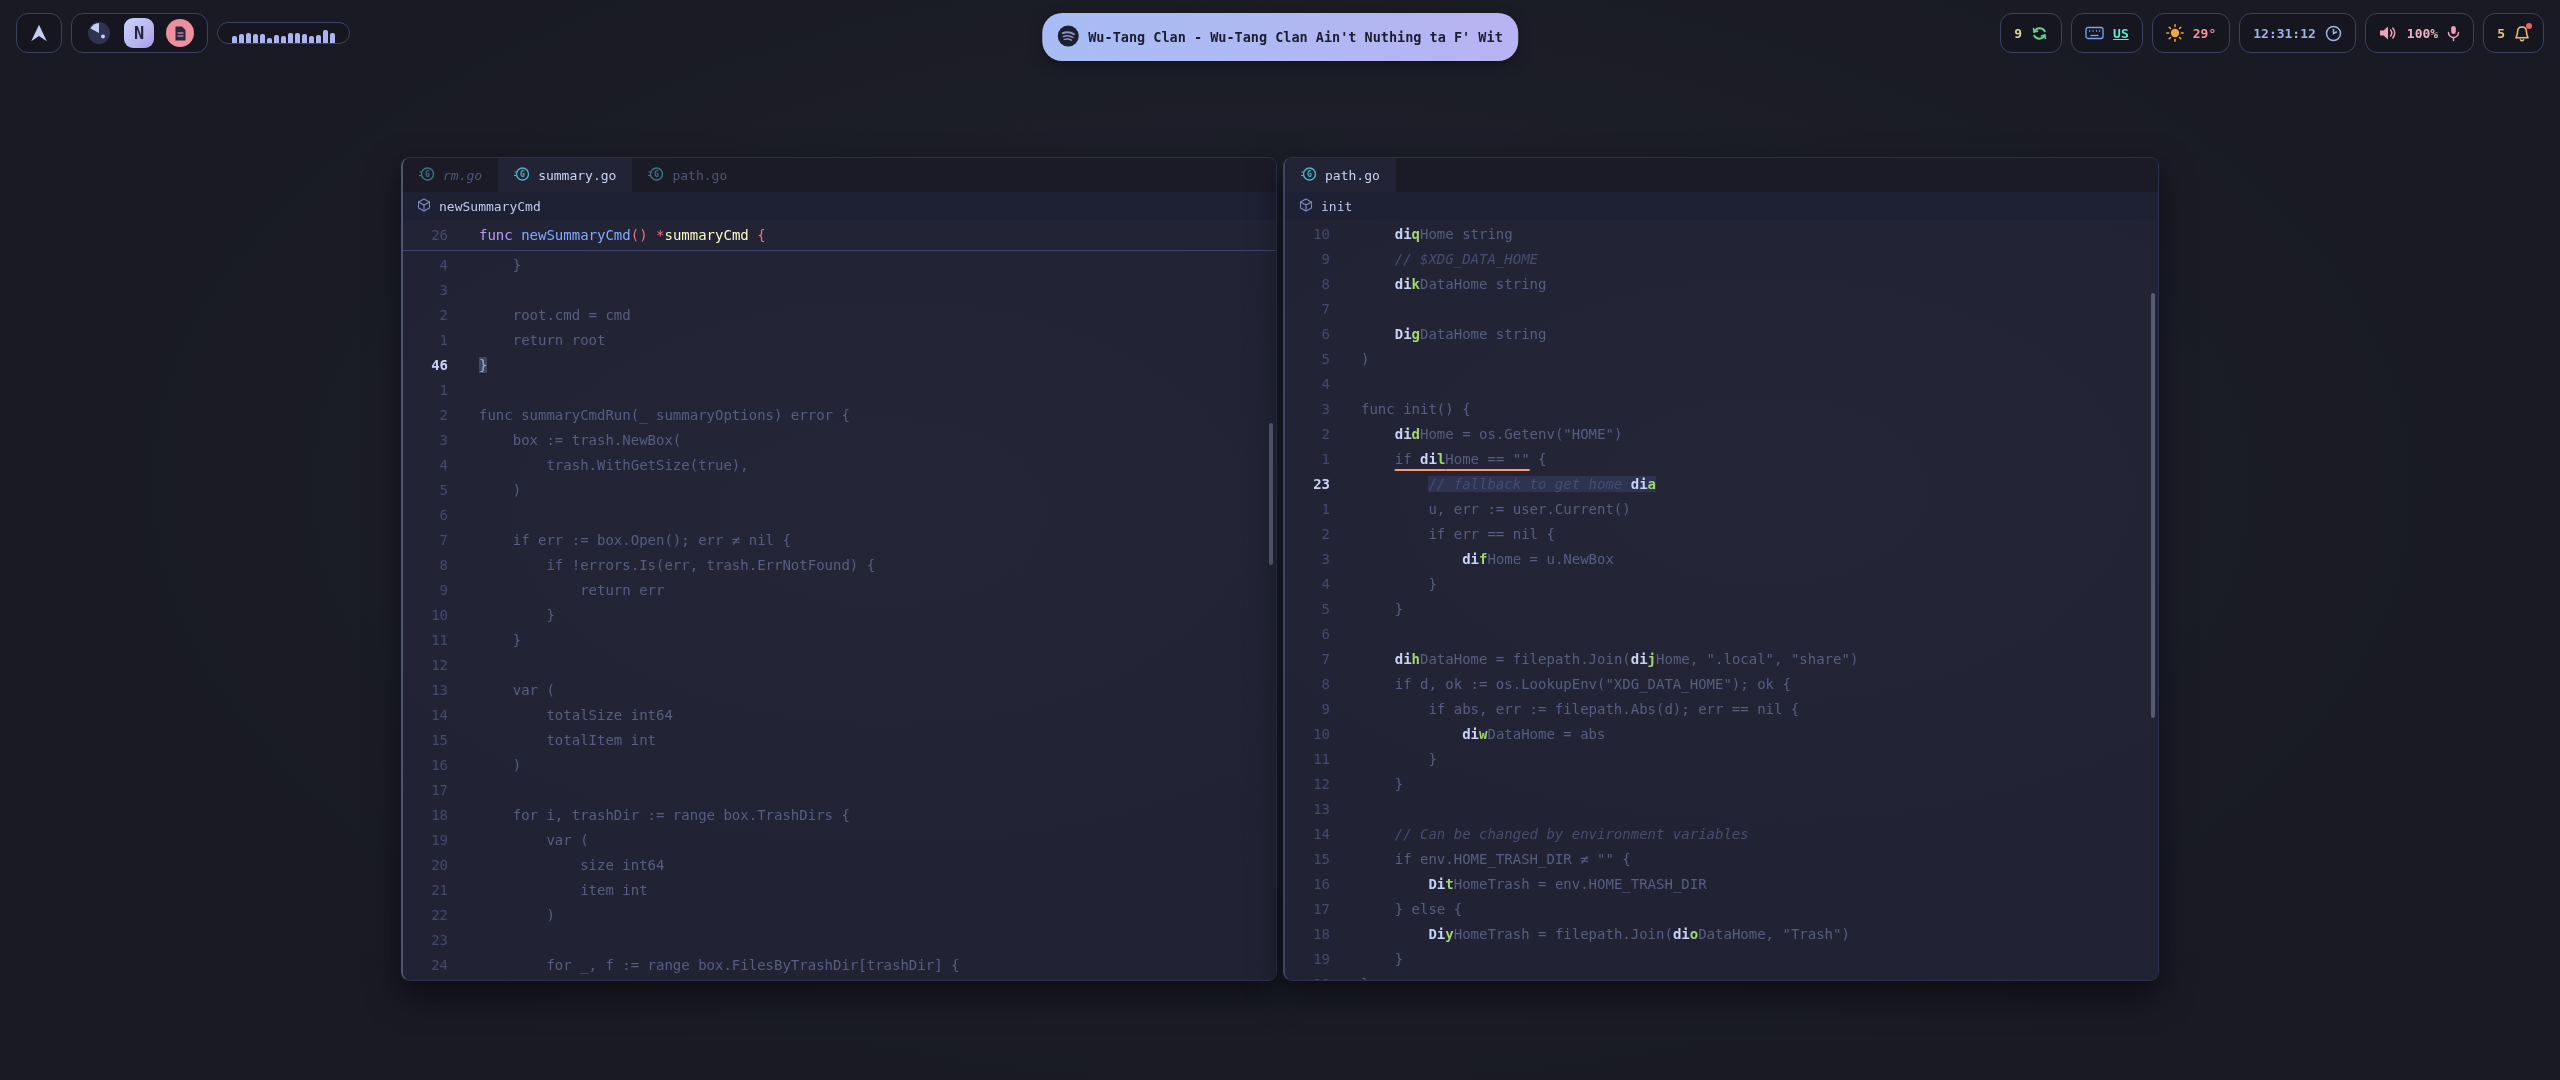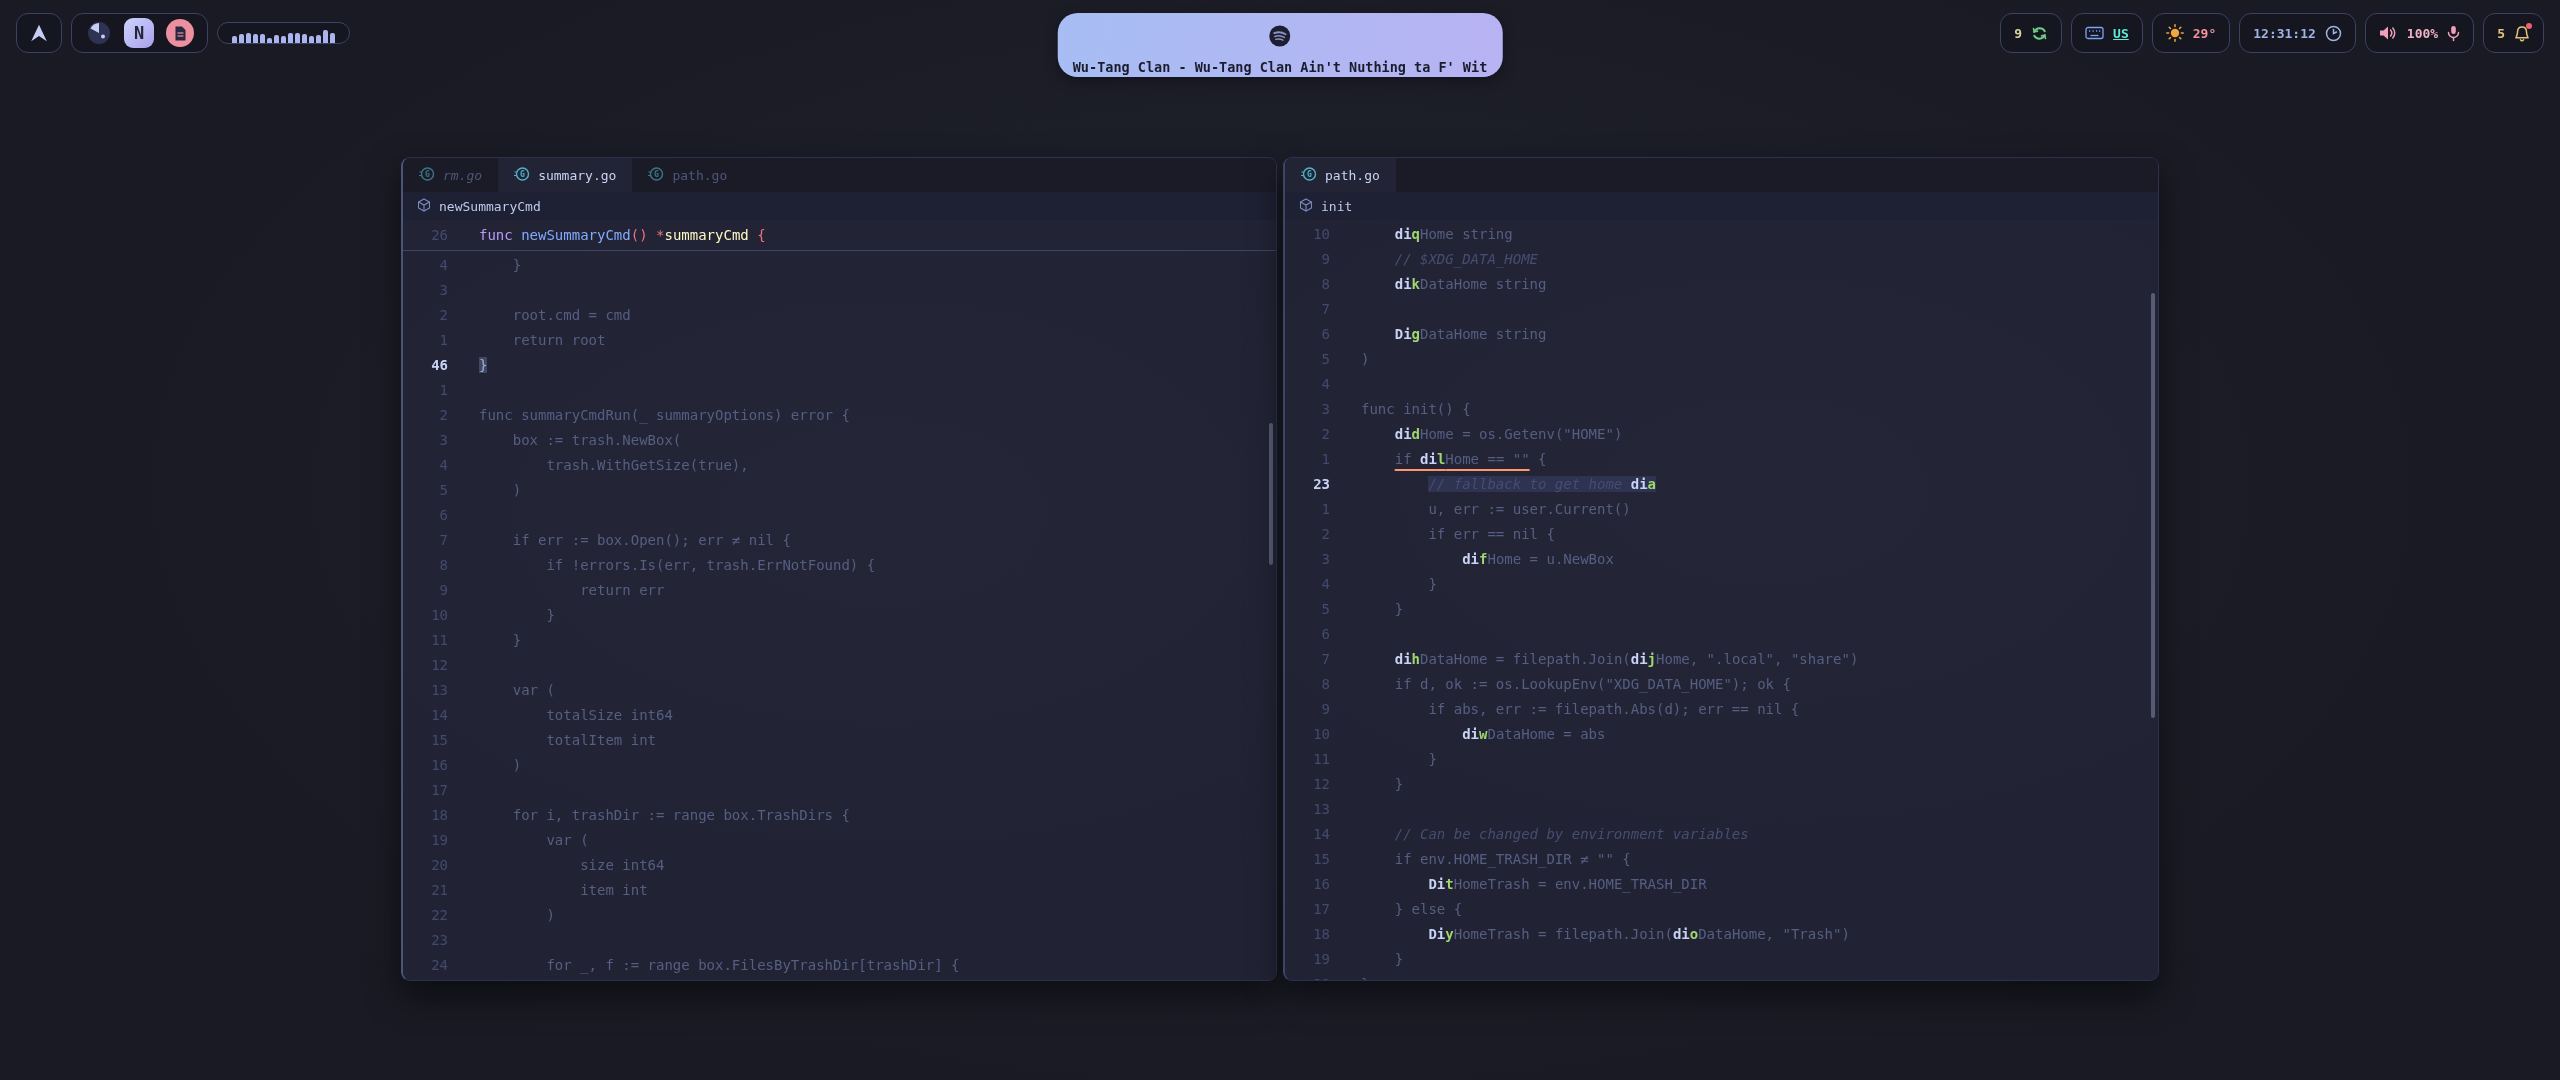--- a/index.html
+++ b/index.html
@@ -24,25 +24,24 @@
     width:30px;height:30px;border-radius:9px;
     background:linear-gradient(135deg,#ccd4fb 0%,#a9a0ec 100%);
     display:flex;align-items:center;justify-content:center;
     color:#23253a;font-size:17px;font-weight:bold;
   }
   .ws-doc{width:28px;height:28px;border-radius:50%;background:#ec8f9e;display:flex;align-items:center;justify-content:center;}
   .cava{display:flex;align-items:flex-end;gap:2px;height:22px;padding:0 14px;}
   .cava .bar-seg{width:5px;background:#aab4ee;border-radius:2px 2px 0 0;}
   .music{
     position:absolute;left:50%;top:0;transform:translateX(-50%);
-    height:40px;display:flex;align-items:center;gap:9px;padding:12px 15px;
+    height:40px;display:flex;align-items:center;gap:9px;padding:4px 15px;
     border-radius:20px;background:linear-gradient(100deg,#a7bdf4 0%,#b8b3f3 100%);
     color:#1b1d2e;font-size:13.5px;font-weight:bold;white-space:nowrap;
     box-shadow:0 4px 14px rgba(0,0,0,.35);
-    flex-direction:column;
   }
   .txt-updates{color:#d6d3a3;}
   .txt-kbd{color:#5eead4;text-decoration:underline;}
   .txt-temp{color:#f2939f;}
   .txt-clock{color:#9fb3e6;}
   .txt-vol{color:#eeb3c4;}
   .txt-notif{color:#e2c27c;}
   .bell-wrap{position:relative;display:flex;}
   .bell-dot{position:absolute;top:-2px;right:-2px;width:6px;height:6px;border-radius:50%;background:#f25f6e;}
   

